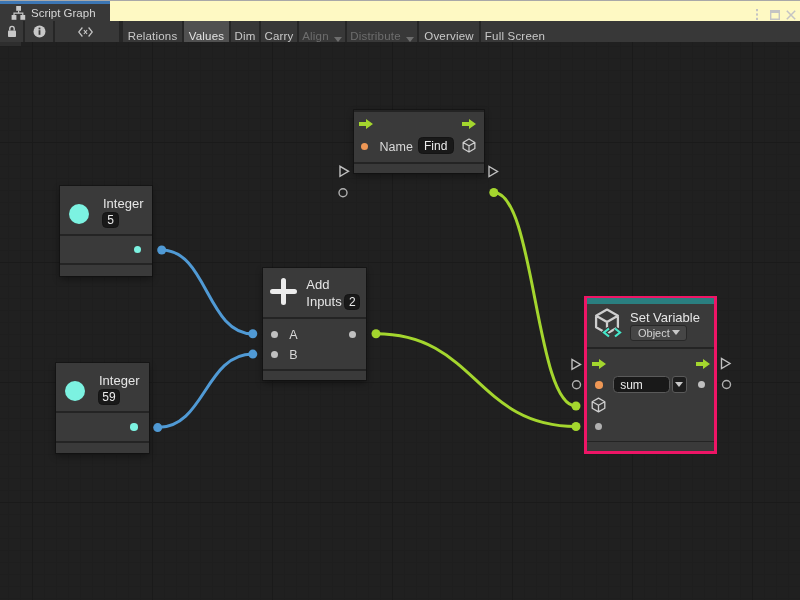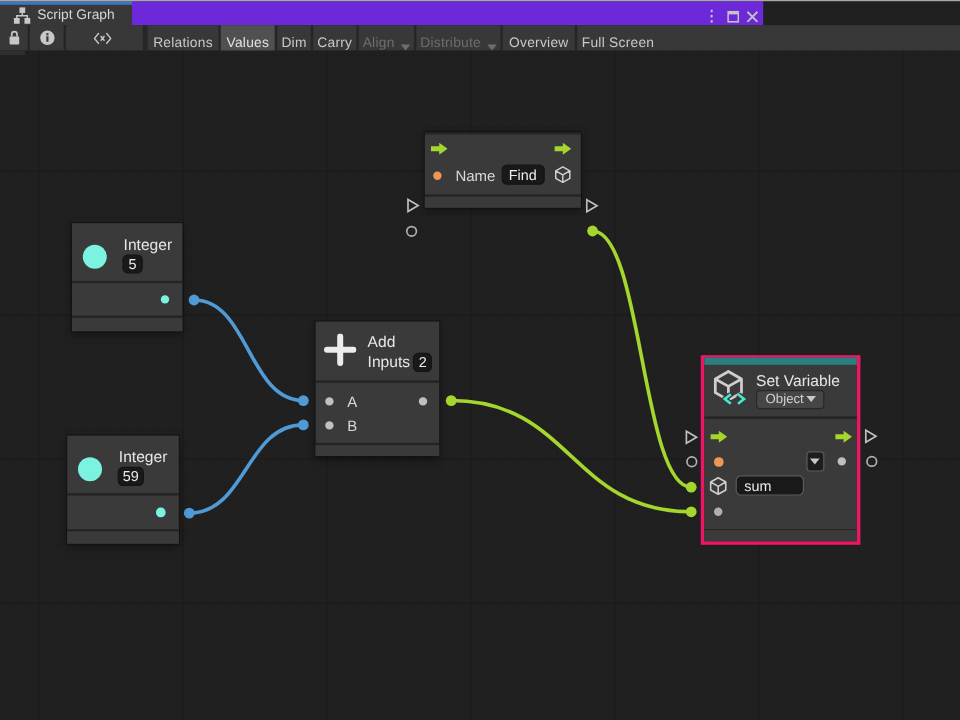--- a/index.html
+++ b/index.html
@@ -1,21 +1,21 @@
 <!DOCTYPE html>
 <html><head>
 <meta charset="utf-8">
 <style>
   * { margin:0; padding:0; box-sizing:border-box; -webkit-font-smoothing:antialiased; }
   html,body { width:800px; height:600px; overflow:hidden; }
   body { font-family:"Liberation Sans", sans-serif; background:#202020; position:relative; transform:translateZ(0); will-change:transform; }
 
   
   .window-top-edge { position:absolute; left:0; top:0; width:800px; height:1px; background:#a8a8a8; z-index:30; }
-  .tabbar { position:absolute; left:0; top:1px; width:636px; height:20px; background:#6d28d9; z-index:20;padding-left:15px; }
+  .tabbar { position:absolute; left:0; top:1px; width:800px; height:20px; background:#fef9c3; z-index:20;padding-left:15px; }
   .tab { position:absolute; left:0; top:0; width:110px; height:20px; background:#383838; border-top:3px solid #3c76b4; display:flex; align-items:center; padding-left:11px; }
   .tab-label { color:#d6d6d6; font-size:11.5px; margin-left:5px; white-space:nowrap; }
   .win-controls { position:absolute; right:0; top:0; height:20px; }
   .win-btn { position:absolute; }
 
   
   .toolbar { position:absolute; left:0; top:21px; width:800px; height:21px; background:#383838; z-index:20; display:flex; align-items:stretch; }
   .tcell { display:flex; align-items:center; justify-content:center; position:relative; flex:none; }
   .tdiv { width:2px; background:#262626; height:21px; flex:none; }
   .toolbar-stub { position:absolute; left:0; top:42px; width:21px; height:4px; background:#2e2e2e; z-index:20; }
@@ -277,21 +277,21 @@
     </div>
     <div class="nsep"></div>
     <div class="nbody" style="height:92px;">
       <svg width="14" height="10" viewBox="0 0 14 10" style="position:absolute; left:5.4px; top:9.8px;">
         <path d="M0 2.9 H7 V0 L14 5 L7 10 V7.1 H0 Z" fill="#a4d62e"></path>
       </svg>
       <svg width="14" height="10" viewBox="0 0 14 10" style="position:absolute; right:4px; top:9.8px;">
         <path d="M0 2.9 H7 V0 L14 5 L7 10 V7.1 H0 Z" fill="#a4d62e"></path>
       </svg>
       <div class="dot" style="left:8px; top:32.2px; width:7.5px; height:7.5px; background:#ee9755;"></div>
-      <div class="vbox" style="left:26.2px; top:27.4px; width:57px; height:17px; border-color:#5a5a5a; justify-content:flex-start; padding-left:6px;margin-top:20px;">sum</div>
+      <div class="vbox" style="left:26.2px; top:27.4px; width:57px; height:17px; border-color:#5a5a5a; justify-content:flex-start; padding-left:6px;">sum</div>
       <div class="dropdown" style="left:84.7px; top:27.4px; width:15.5px; height:17px; background:#1d1d1d; border-color:#5a5a5a; justify-content:center;">
         <span class="dda"></span>
       </div>
       <div class="dot" style="right:8.9px; top:32.4px; width:7px; height:7px; background:#c0c0c0;"></div>
       <svg width="15" height="16" viewBox="0 0 25 26" style="position:absolute; left:4.4px; top:47.8px;">
         <path d="M12.5 1.5 L23 7.5 V18.5 L12.5 24.5 L2 18.5 V7.5 Z M2 7.5 L12.5 13.5 L23 7.5 M12.5 13.5 V24.5" fill="none" stroke="#cfcfcf" stroke-width="2.2" stroke-linejoin="round"></path>
       </svg>
       <div class="dot" style="left:8px; top:73.8px; width:7px; height:7px; background:#b0b0b0;"></div>
     </div>
     <div class="nsep" style="height:1.5px;"></div>

